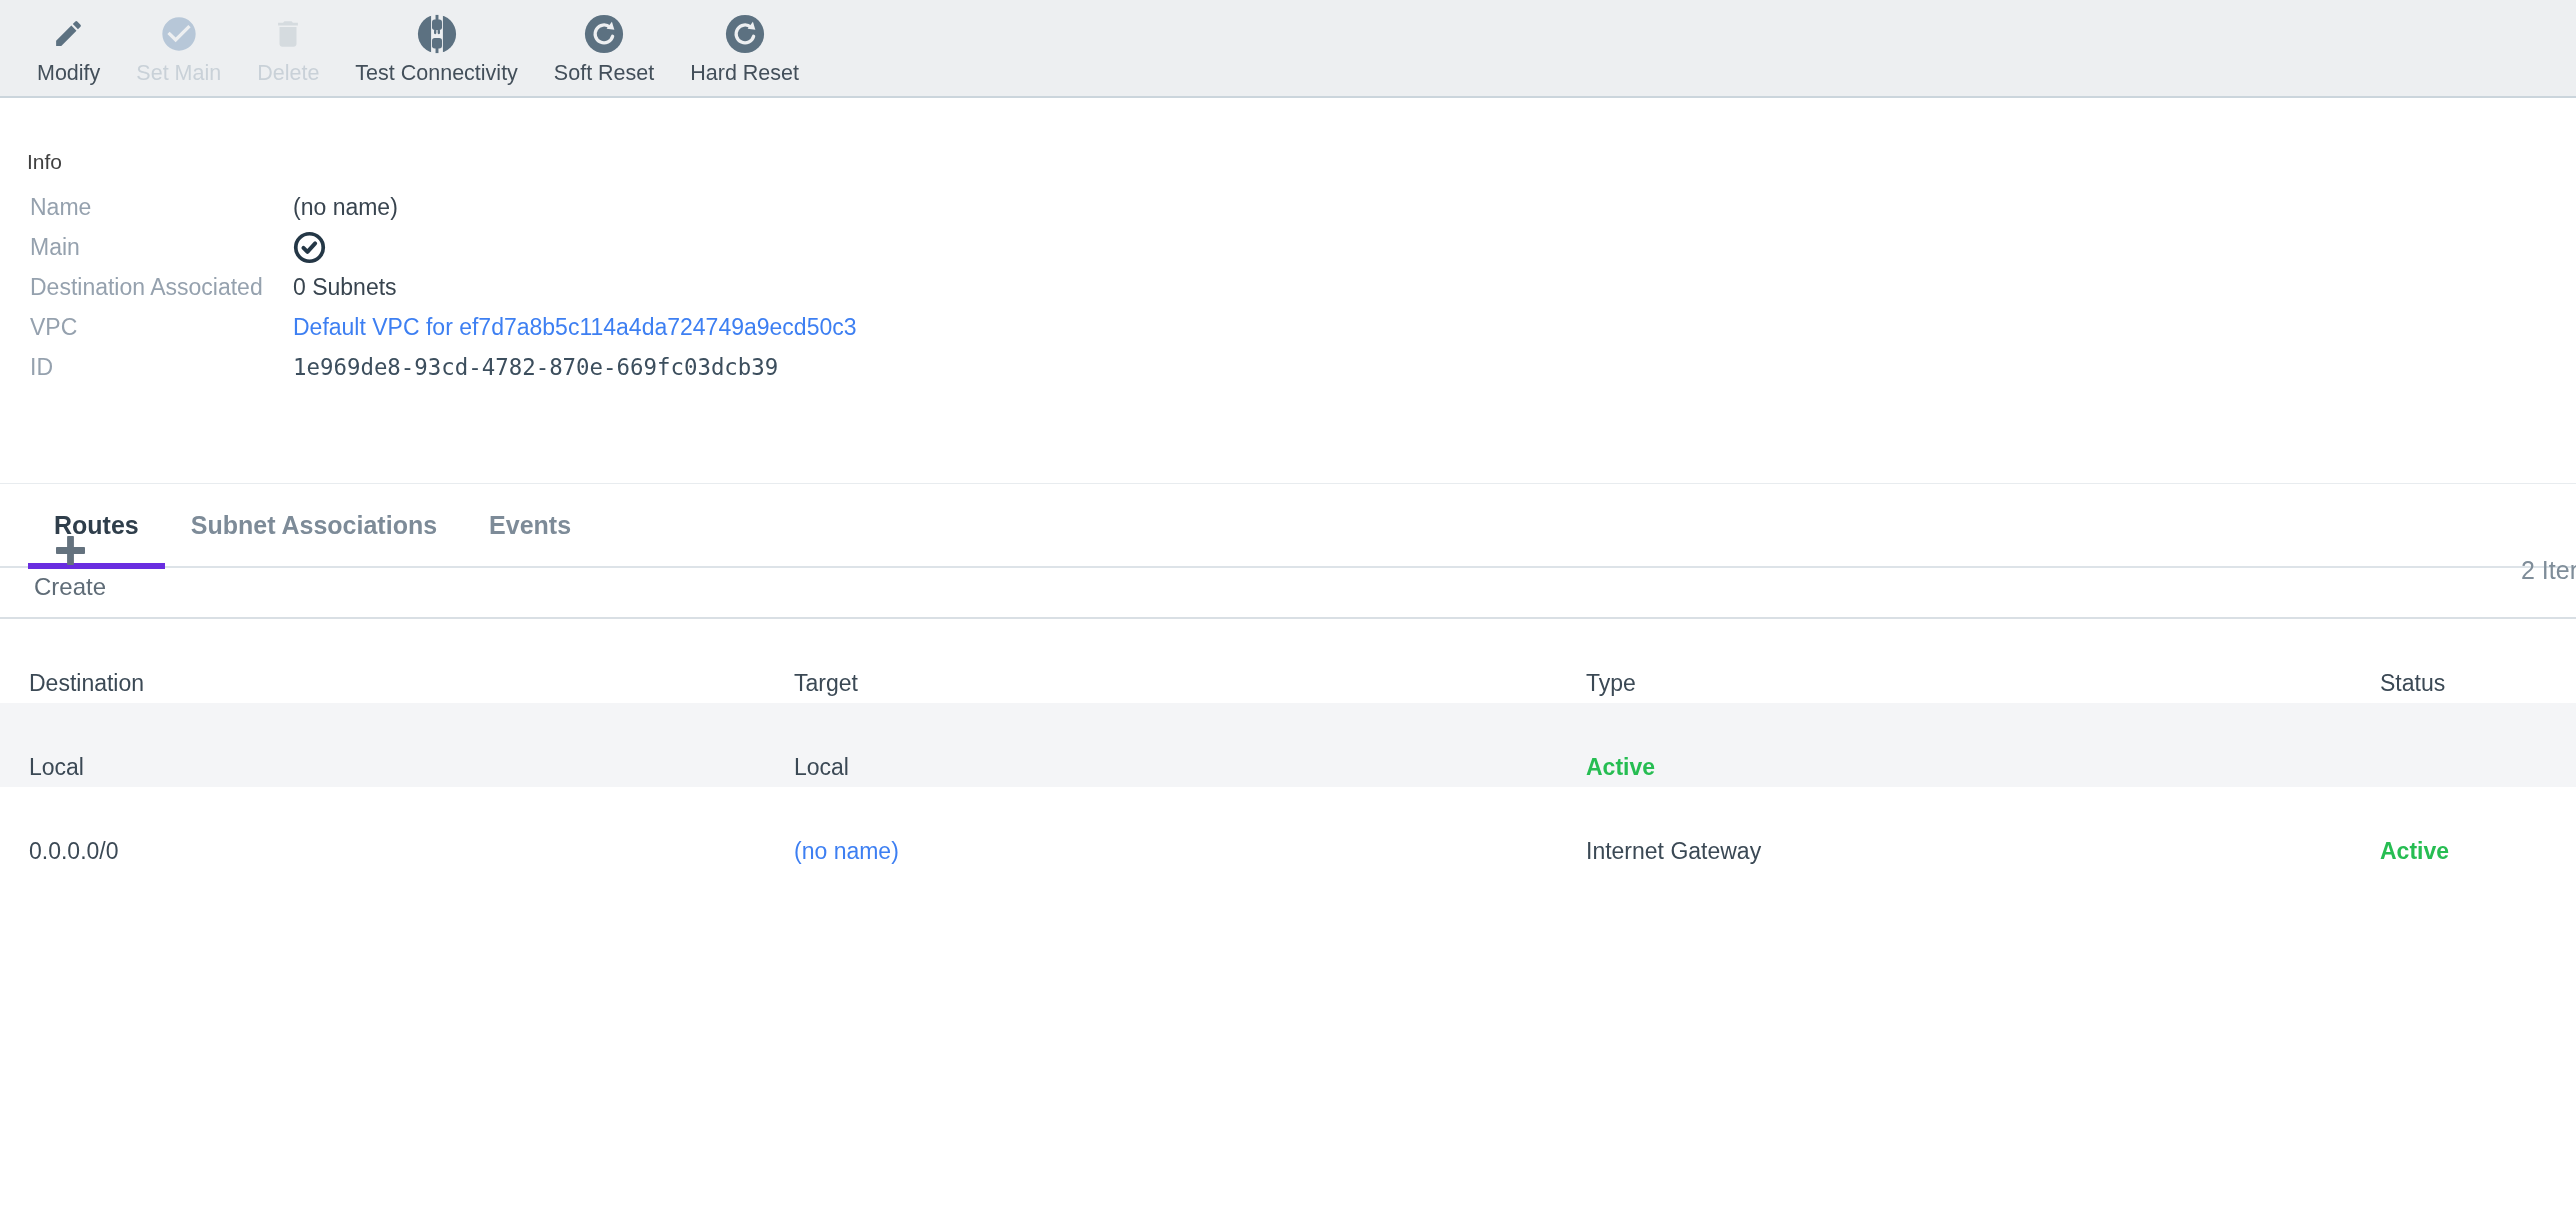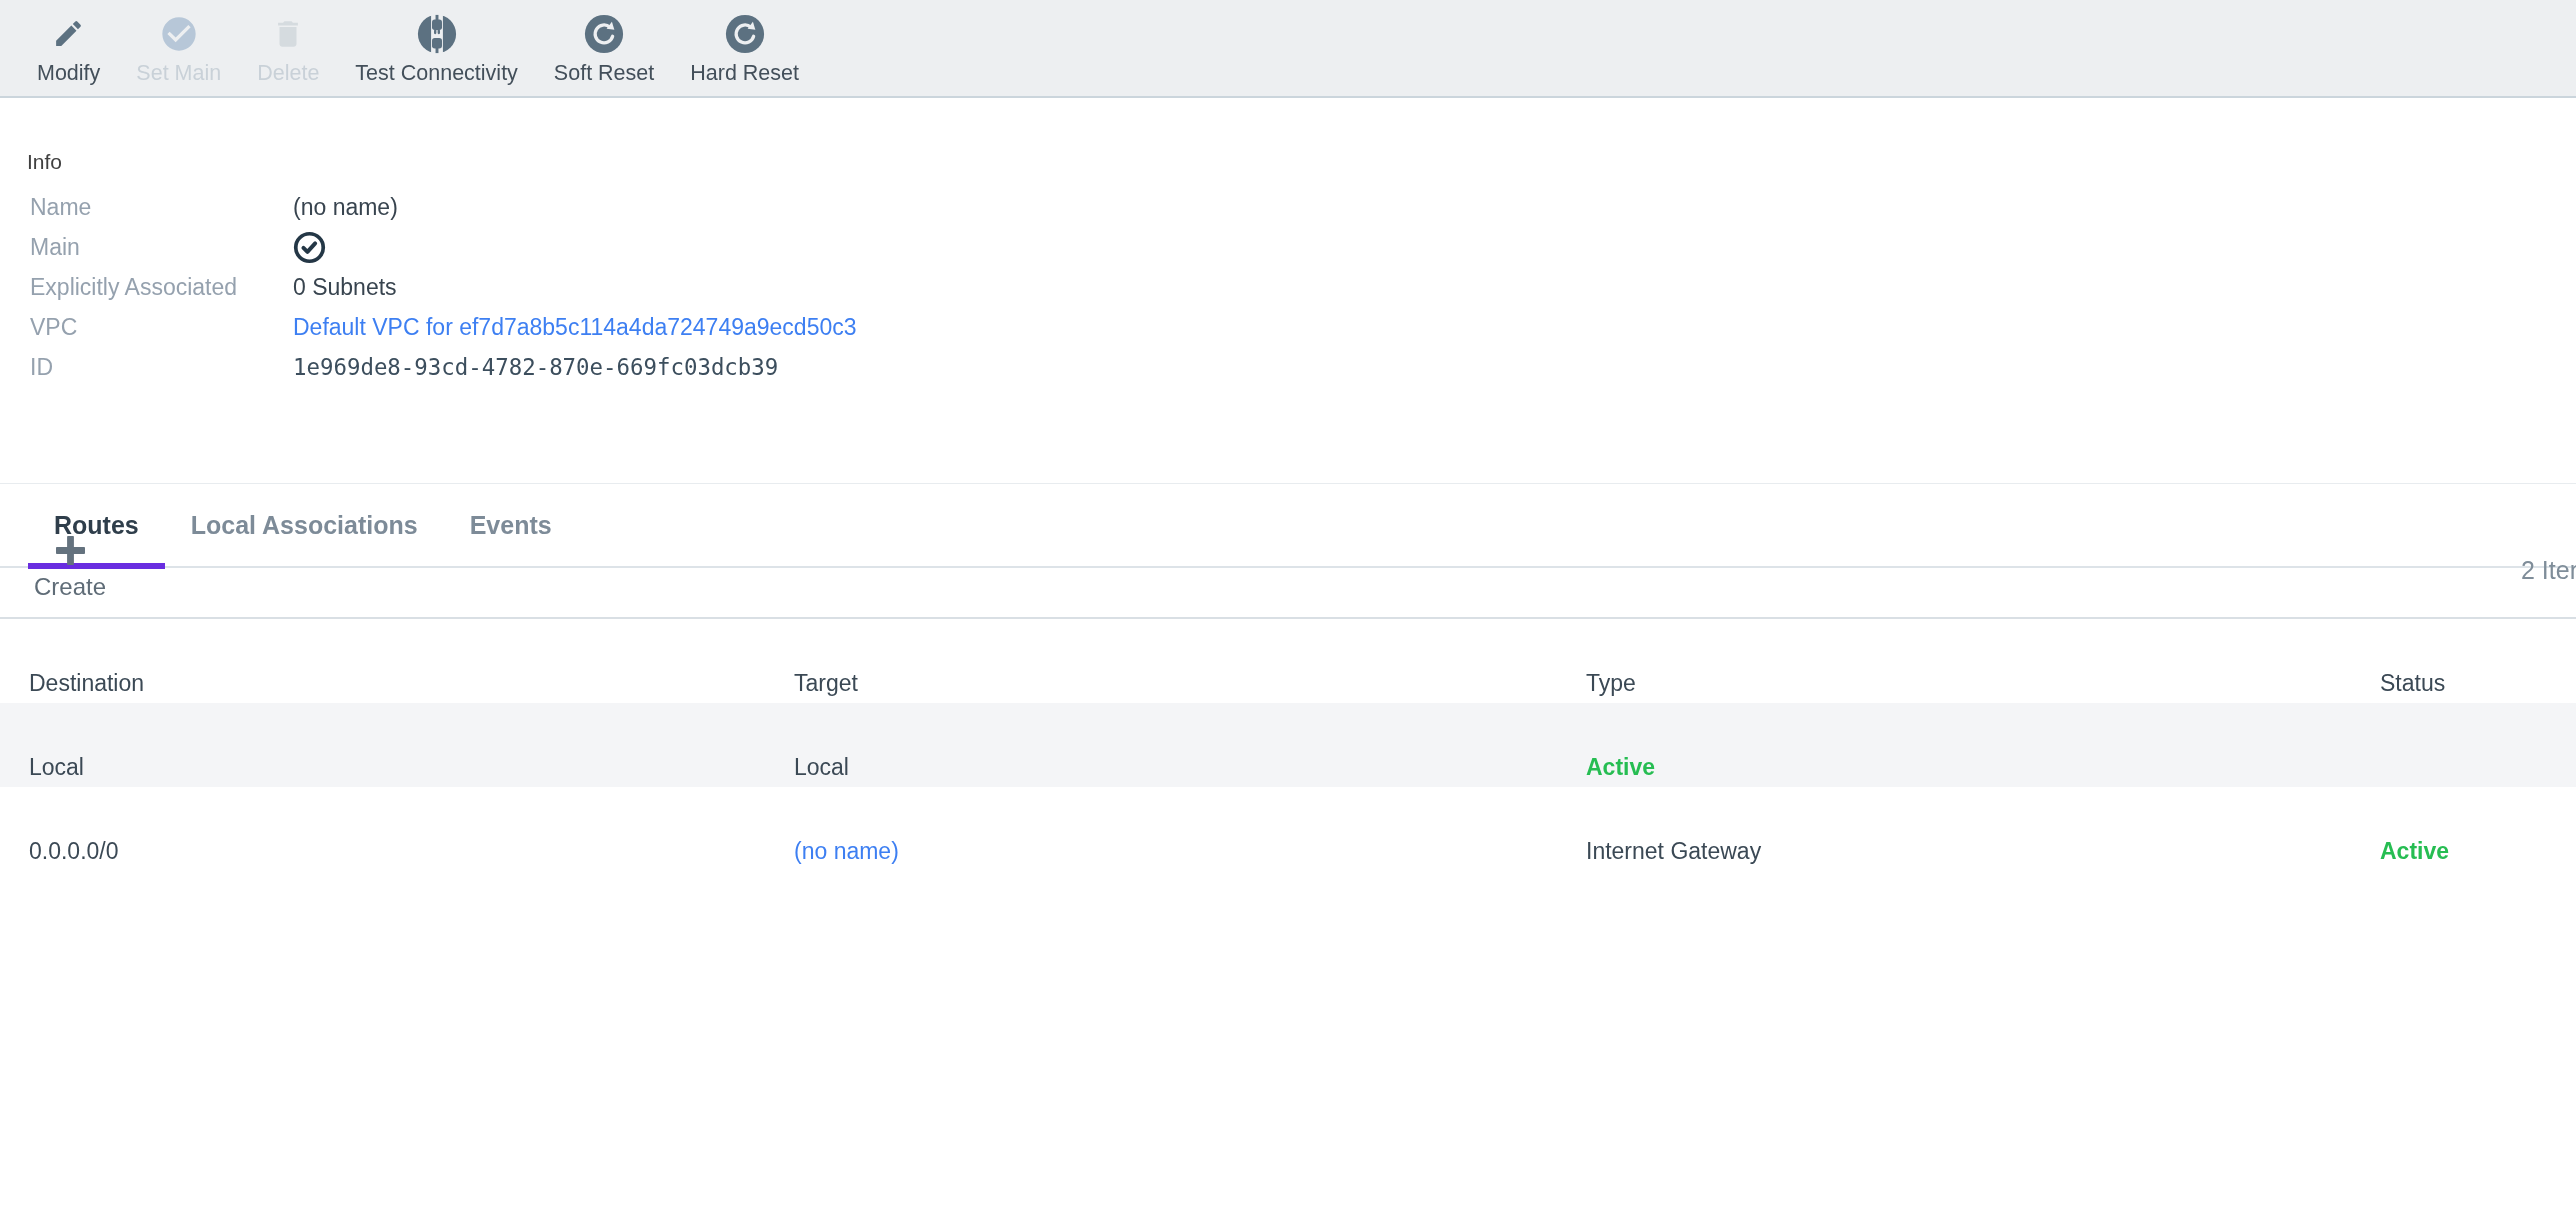--- a/index.html
+++ b/index.html
@@ -176,36 +176,36 @@
     <div class="info-row">
       <span class="info-label">Main</span>
       <span class="check-icon-wrap">
         <svg width="33" height="33" viewBox="0 0 24 24">
           <circle cx="12" cy="12" r="10" fill="none" stroke="#243746" stroke-width="2.7"></circle>
           <path d="M7.6 12.3l2.9 2.9 5.6-6.2" fill="none" stroke="#243746" stroke-width="2.9" stroke-linecap="round" stroke-linejoin="round"></path>
         </svg>
       </span>
     </div>
     <div class="info-row">
-      <span class="info-label">Explicitly Associated</span>
+      <span class="info-label">Destination Associated</span>
       <span class="info-value">0 Subnets</span>
     </div>
     <div class="info-row">
       <span class="info-label">VPC</span>
       <a class="info-value link">Default VPC for ef7d7a8b5c114a4da724749a9ecd50c3</a>
     </div>
     <div class="info-row">
       <span class="info-label">ID</span>
       <span class="info-value mono">1e969de8-93cd-4782-870e-669fc03dcb39</span>
     </div>
   </div>
 
   <div class="tabbar">
     <button class="tab active">Routes</button>
-    <button class="tab">Local Associations</button>
+    <button class="tab">Subnet Associations</button>
     <button class="tab">Events</button>
   </div>
 
   <div class="table-toolbar">
     <button class="create-btn">
       <span class="plus-wrap">
         <svg width="29" height="29" viewBox="0 0 34 34">
           <rect x="0" y="13" width="34" height="8" rx="1" fill="#64727e"></rect>
           <rect x="13" y="0" width="8" height="34" rx="1" fill="#64727e"></rect>
         </svg>

